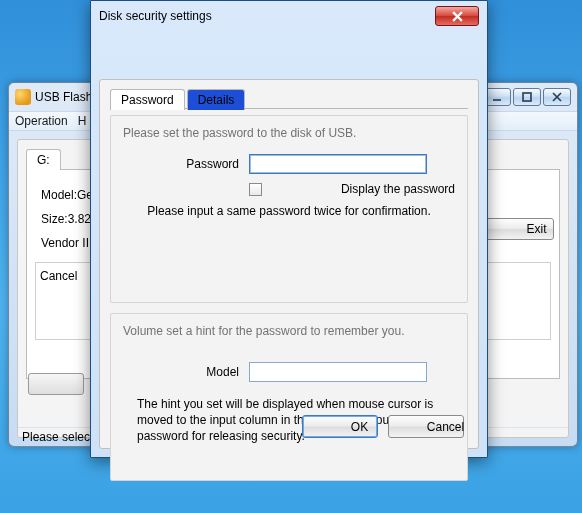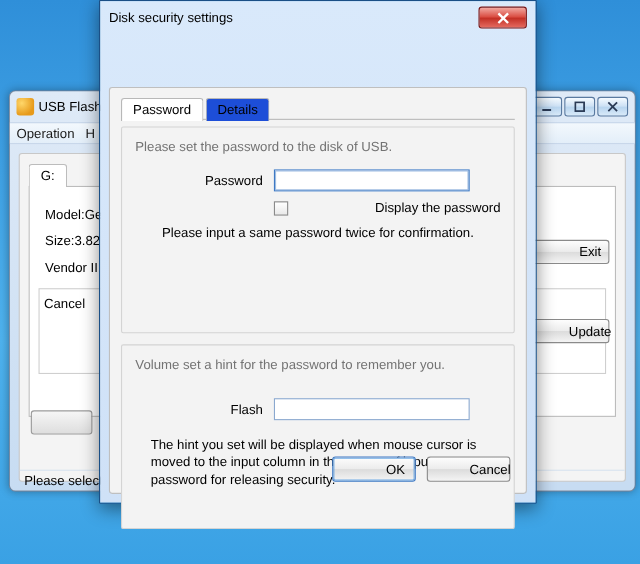--- a/index.html
+++ b/index.html
@@ -112,21 +112,20 @@
       <div class="info-line">Vendor II</div>
       <div class="volume-box">
         <div class="vhead">Cancel</div>
         <div class="vbody">G:</div>
       </div>
     </div>
     <div class="bg-greybtn" style="left:10px;"></div>
 
     <div class="right-col" style="top:78px;">
       <div class="w7btn">Exit</div>
-      <div class="w7btn">Update</div>
     </div>
   </div>
   <div class="statusbar">
     <span>Please select a</span>
   </div>
 </div>
 
 <div class="modal">
   <div class="m-titlebar">
     <span class="m-title">Disk security settings</span>
@@ -153,21 +152,21 @@
       <div class="chkrow" style="margin-left:126px;">
         <div class="chk"></div>
         <span>Display the password</span>
       </div>
       <div class="confirm-note">Please input a same password twice for confirmation.</div>
     </div>
 
     <div class="group" style="height:168px;">
       <div class="lead">Volume set a hint for the password to remember you.</div>
       <div class="formrow" style="margin:24px 0 14px 40px;">
-        <div class="lbl">Flash</div>
+        <div class="lbl">Model</div>
         <input class="txt" type="text" style="">
       </div>
       <div class="hintnote" style="margin-left:14px; margin-right:8px;">The hint you set will be displayed when mouse cursor is moved to the input column in the screen of input password for releasing security.</div>
     </div>
 
     <div class="dlg-buttons">
       <div class="w7btn default">OK</div>
       <div class="w7btn">Cancel</div>
     </div>
   </div>

